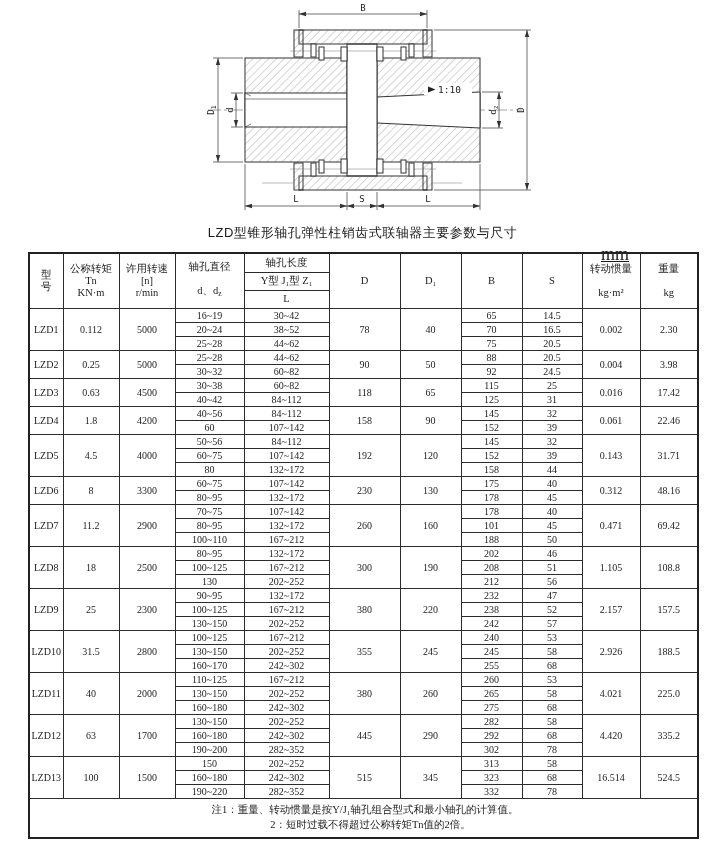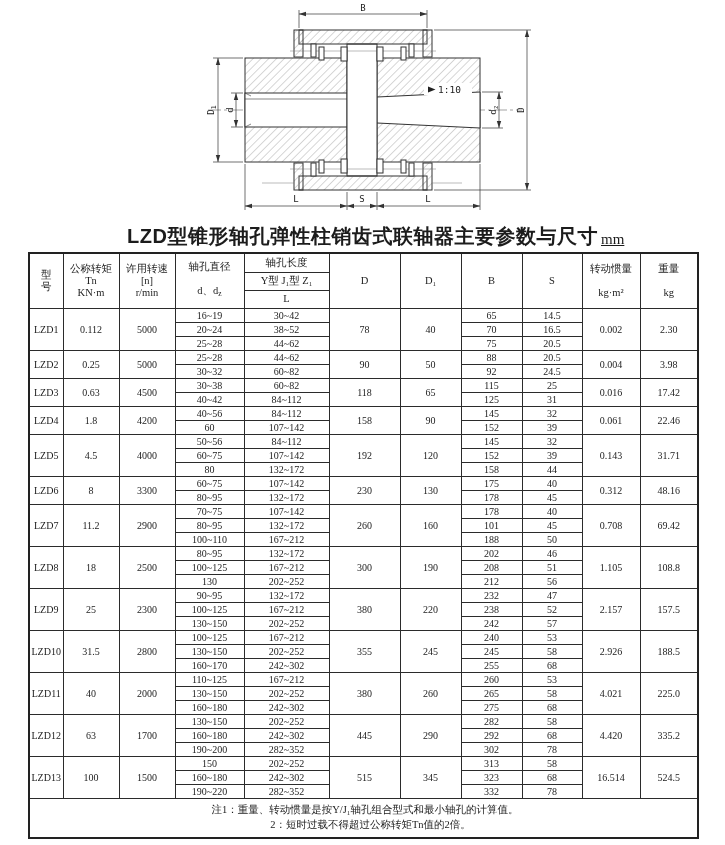--- a/index.html
+++ b/index.html
@@ -7,24 +7,24 @@
     position:relative; width:725px; height:845px; background:#fff;
     font-family:"Liberation Serif","DejaVu Serif",serif; color:#1c1c1c; overflow:hidden;
   }
   
   .drawing-wrap { position:absolute; top:0; left:0; width:725px; height:232px; }
   svg text { font-family:"DejaVu Sans Mono","Liberation Mono",monospace; fill:#222; }
 
   
   .title-row { position:absolute; top:223px; left:0; width:100%; height:24px; text-align:center; }
   .title {
-    font-family:"Liberation Sans","DejaVu Sans",sans-serif; font-weight:bold;
-    font-size:20px; letter-spacing:0.5px;
+    font-family:"Liberation Sans","DejaVu Sans",sans-serif; font-weight:normal;
+    font-size:13px; letter-spacing:0.5px;
   }
-  .unit { position:absolute; left:601px; top:8px; font-size:15px; font-family:"Liberation Serif",serif;text-decoration:underline; }
+  .unit { position:absolute; left:601px; top:21px; font-size:18px; font-family:"Liberation Serif",serif;text-decoration:underline; }
 
   
   .param-table {
     position:absolute; top:252px; left:28px; width:669px;
     border-collapse:collapse; table-layout:fixed;
     font-size:10px; border:2px solid #222;
   }
   .param-table th, .param-table td {
     border:1px solid #2b2b2b; text-align:center; vertical-align:middle;
     padding:0 1px; font-weight:normal; overflow:hidden;
@@ -329,21 +329,21 @@
         <tr>
           <td rowspan="3">LZD7</td>
           <td rowspan="3">11.2</td>
           <td rowspan="3">2900</td>
           <td>70~75</td>
           <td>107~142</td>
           <td rowspan="3">260</td>
           <td rowspan="3">160</td>
           <td>178</td>
           <td>40</td>
-          <td rowspan="3">0.708</td>
+          <td rowspan="3">0.471</td>
           <td rowspan="3">69.42</td>
         </tr>
         <tr>
           <td>80~95</td>
           <td>132~172</td>
           <td>101</td>
           <td>45</td>
         </tr>
         <tr>
           <td>100~110</td>

